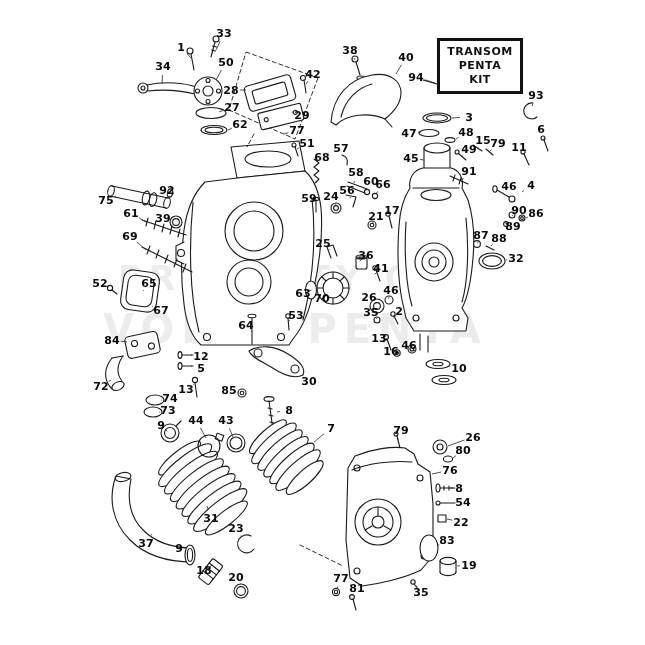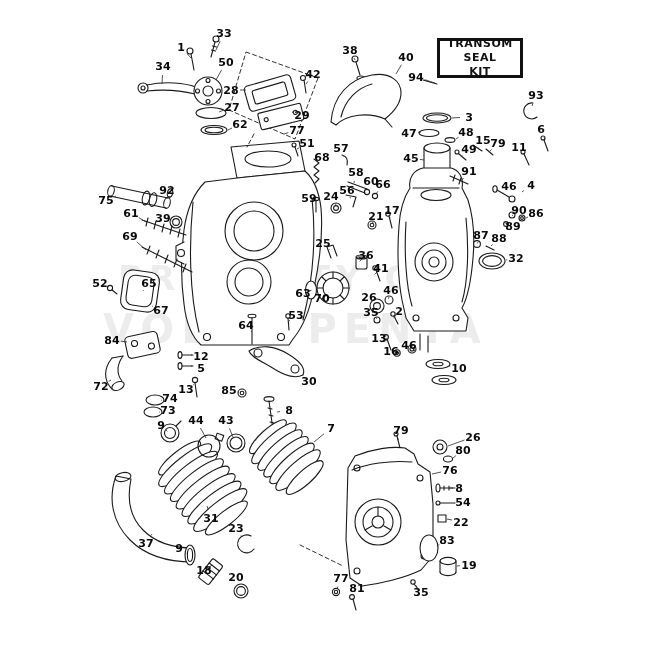--- a/index.html
+++ b/index.html
@@ -2,21 +2,21 @@
 <html><head>
 <meta charset="utf-8">
 <style>
   html,body{margin:0;padding:0}
   body{width:645px;height:645px;background:#ffffff;font-family:"DejaVu Sans",sans-serif}
   .stage{position:relative;width:645px;height:645px;background:#ffffff;overflow:hidden}
   svg#diagram{position:absolute;left:0;top:0}
   .wm{position:absolute;color:#000;opacity:0.07;font-weight:bold;white-space:nowrap;pointer-events:none}
   .wm1{left:118px;top:258px;font-size:34px;letter-spacing:6px}
   .wm2{left:103px;top:306px;font-size:40px;letter-spacing:7px}
-  .kit-box{position:absolute;left:437px;top:38px;width:86px;height:40px;border:3px solid #111;
+  .kit-box{position:absolute;left:437px;top:38px;width:86px;height:56px;border:3px solid #111;
            box-sizing:border-box;display:flex;flex-direction:column;align-items:center;justify-content:center;
            font-weight:bold;font-size:11px;line-height:1.3;letter-spacing:.5px;color:#111;text-align:center;background:#fff}
   .part-num{font-family:"DejaVu Sans",sans-serif;font-size:11px;font-weight:bold;fill:#0a0a0a;text-anchor:middle}
   .leader{stroke:#2a2a2a;stroke-width:0.8}
 </style>
 </head>
 <body>
 
 <div class="stage">
 
@@ -638,16 +638,16 @@
         <text x="204" y="574" class="part-num">18</text>
         <text x="236" y="581" class="part-num">20</text>
         <text x="341" y="582" class="part-num">77</text>
         <text x="357" y="592" class="part-num">81</text>
         <text x="421" y="596" class="part-num">35</text>
       </g>
   </svg>
 
   <div class="kit-box">
     <div>TRANSOM</div>
-    <div>SEAL</div>
+    <div>PENTA</div>
     <div>KIT</div>
   </div>
 </div>
 
 </body></html>

